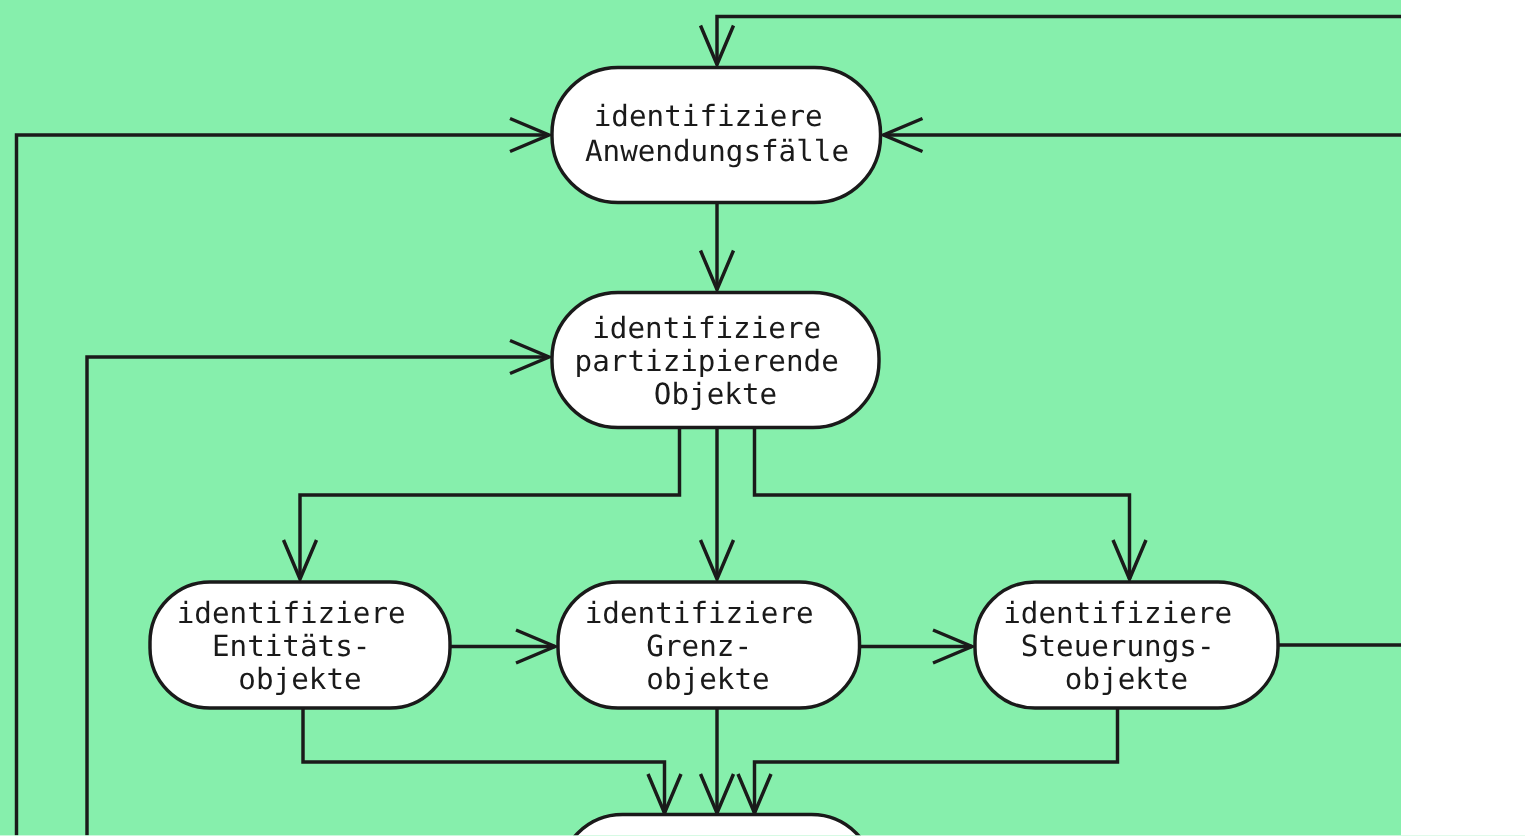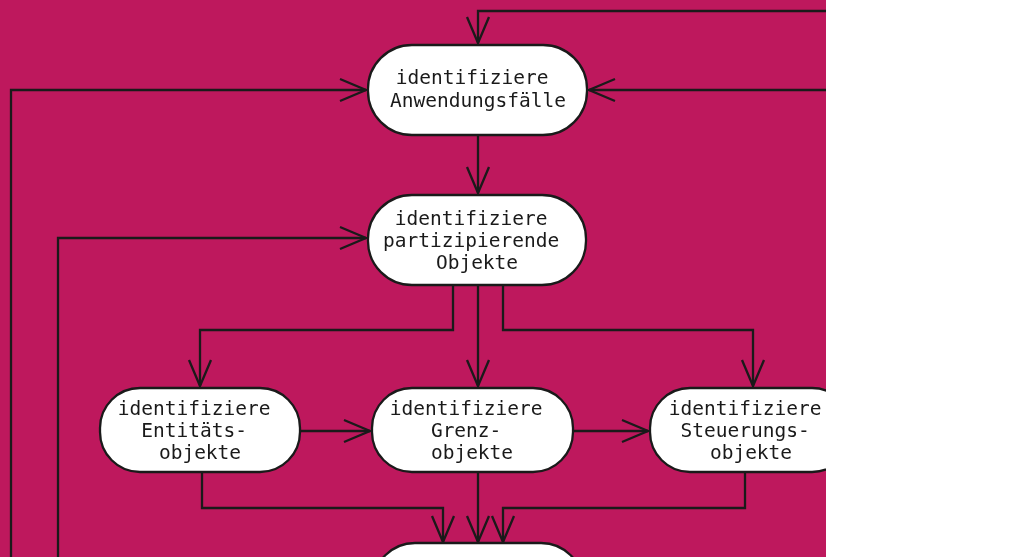--- a/index.html
+++ b/index.html
@@ -2,23 +2,23 @@
 <html><head>
 <meta charset="utf-8">
 <style>
   html, body {
     margin: 0;
     padding: 0;
     background: #ffffff;
   }
   .canvas {
     position: relative;
-    width: 826px;
+    width: 934px;
     height: 557px;
-    background: #be185d;
+    background: #86efac;
     overflow: hidden;
   }
   svg {
     display: block;
   }
   .node-shape {
     fill: #ffffff;
     stroke: #1a1a1a;
     stroke-width: 2.3;
   }

